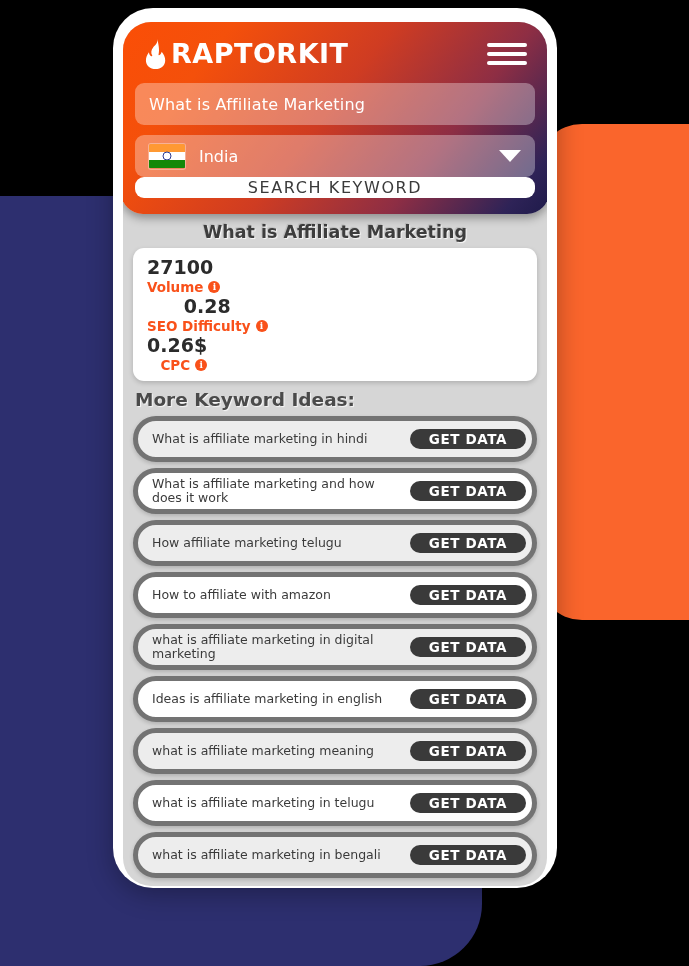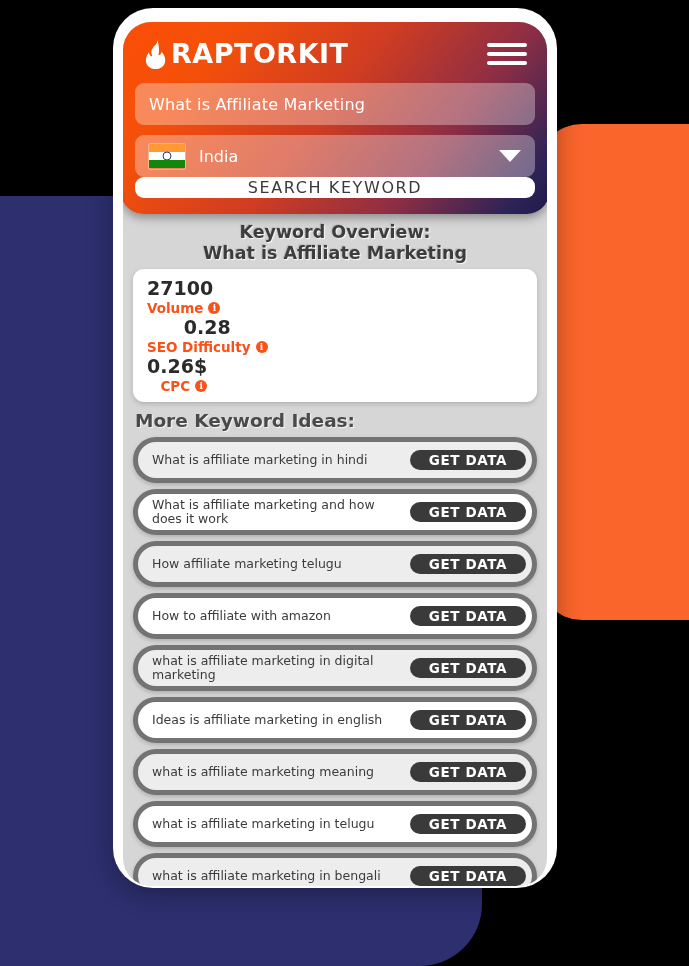--- a/index.html
+++ b/index.html
@@ -240,21 +240,20 @@
           <span>India</span>
           <span class="caret"></span>
         </div>
 
         <button class="searchbtn">SEARCH KEYWORD</button>
       </div>
 
       <div class="body">
 
         <div class="ovtitle">
-          <div>Keyword Overview:</div>
           <div>What is Affiliate Marketing</div>
         </div>
 
         <div class="statcard">
           <div class="stat l">
             <div class="statval">27100</div>
             <div class="statlab">
               <span>Volume</span>
               <span class="info">i</span>
             </div>

